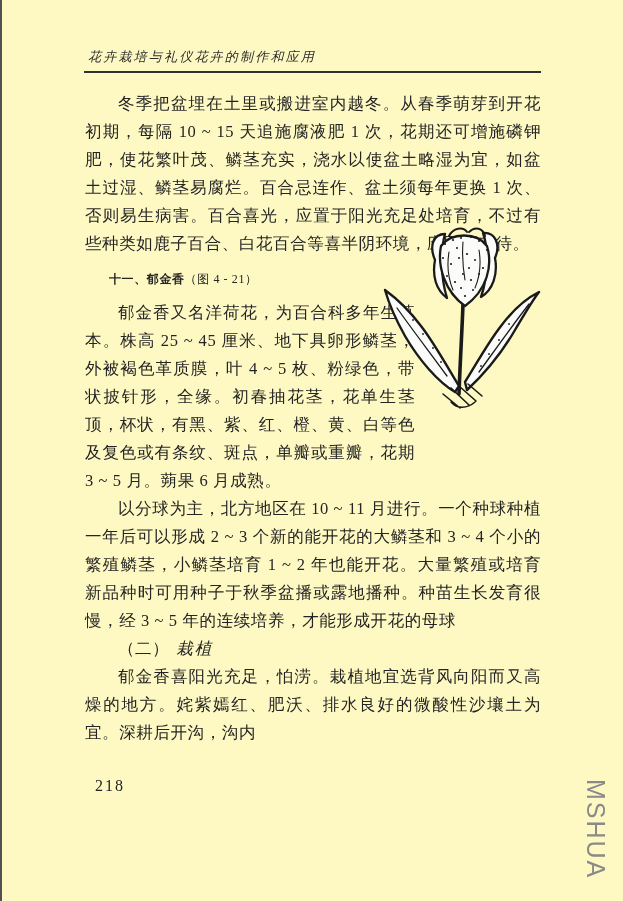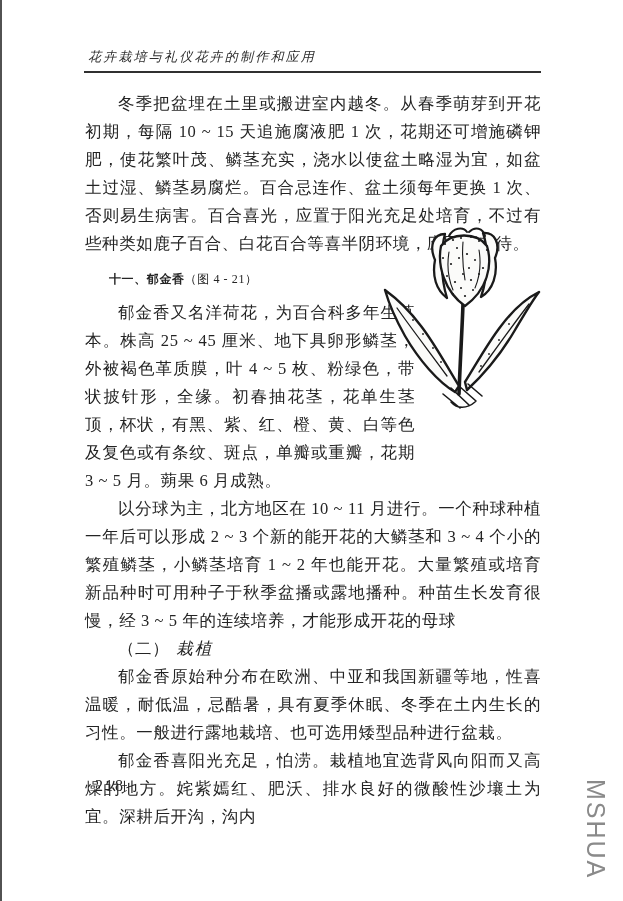--- a/index.html
+++ b/index.html
@@ -1,18 +1,18 @@
 <!DOCTYPE html>
 <html><head>
 <meta charset="utf-8">
 <style>
   html,body { margin:0; padding:0; background:#e8e8e8; }
   .page {
     position:relative; width:623px; height:901px; margin:0 auto;
-    background:#ffffff; overflow:hidden;
+    background:#fef9c3; overflow:hidden;
     font-family:"Liberation Serif","DejaVu Serif",serif;
     color:#242424;
   }
   .scan-edge { position:absolute; left:0; top:0; width:2px; height:901px; background:#525252; }
   .running-header {
     position:absolute; left:88px; top:48px;
     font-size:13px; font-style:italic; letter-spacing:2.2px; color:#2e2e2e; white-space:nowrap;
   }
   .header-rule { position:absolute; left:84px; top:71px; width:457px; height:2px; background:#303030; }
   .body-flow {
@@ -63,21 +63,20 @@
     <div>
       <div class="fig-space"></div>
       <p>郁金香又名洋荷花，为百合科多年生草本。株高 25 ~ 45 厘米、地下具卵形鳞茎，外被褐色革质膜，叶 4 ~ 5 枚、粉绿色，带状披针形，全缘。初春抽花茎，花单生茎顶，杯状，有黑、紫、红、橙、黄、白等色及复色或有条纹、斑点，单瓣或重瓣，花期 3 ~ 5 月。蒴果 6 月成熟。</p>
     </div>
 
 
     <p>以分球为主，北方地区在 10 ~ 11 月进行。一个种球种植一年后可以形成 2 ~ 3 个新的能开花的大鳞茎和 3 ~ 4 个小的繁殖鳞茎，小鳞茎培育 1 ~ 2 年也能开花。大量繁殖或培育新品种时可用种子于秋季盆播或露地播种。种苗生长发育很慢，经 3 ~ 5 年的连续培养，才能形成开花的母球</p>
 
     <p class="subhead"><span>（二）</span><span class="kai">栽植</span></p>
 
-    <p>郁金香原始种分布在欧洲、中亚和我国新疆等地，性喜温暖，耐低温，忌酷暑，具有夏季休眠、冬季在土内生长的习性。一般进行露地栽培、也可选用矮型品种进行盆栽。</p>
     <p>郁金香喜阳光充足，怕涝。栽植地宜选背风向阳而又高燥的地方。姹紫嫣红、肥沃、排水良好的微酸性沙壤土为宜。深耕后开沟，沟内</p>
 
   </div>
 
   <figure class="figure">
     <svg width="162" height="186" viewBox="0 0 162 186">
       <g stroke="#1a1a1a" fill="none" stroke-linecap="round" stroke-linejoin="round">
 
         <path d="M80 80 C 79 108 77 140 76 170" stroke-width="3.6"></path>
 

